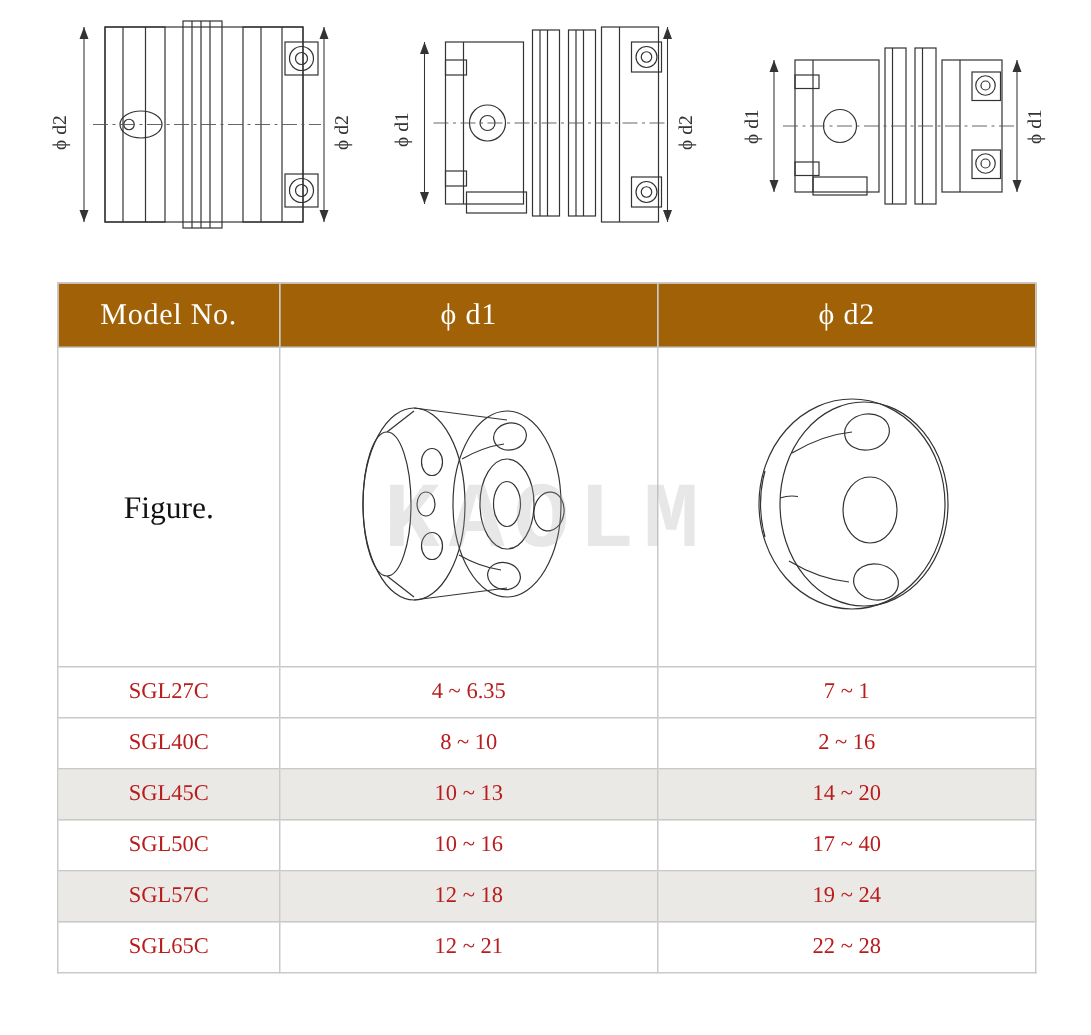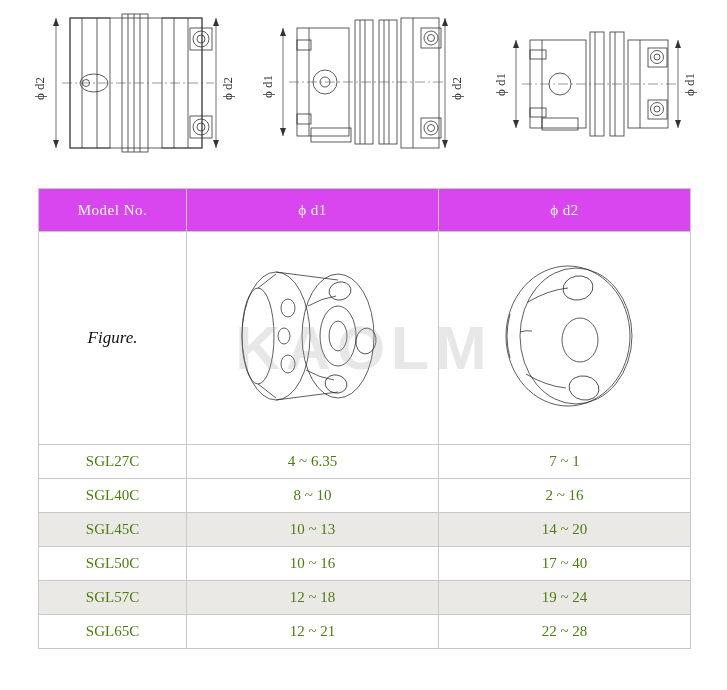--- a/index.html
+++ b/index.html
@@ -48,46 +48,45 @@
     width: 652px;
     table-layout: fixed;
   }
   table.spec th, table.spec td {
     border: 1px solid #c9c9c9;
     text-align: center;
     vertical-align: middle;
     font-family: "Liberation Serif", serif;
   }
   thead th {
-    background: #d946ef;
+    background: #a16207;
     color: #ffffff;
-    font-size: 15px;
+    font-size: 20px;
     font-weight: normal;
     height: 40px;
     border: 1px solid #0d7b7b;
     letter-spacing: .5px;
   }
   col.c1 { width: 148px; }
   col.c2 { width: 252px; }
   col.c3 { width: 252px; }
 
   td.figure-label {
-    font-size: 17px;
+    font-size: 21px;
     color: #111;
-    font-style: italic;
   }
   tr.figure-row td {
     height: 212px;
     padding: 0;
     position: relative;
   }
   tr.data-row td {
     height: 31px;
     font-size: 15px;
-    color: #4d7c0f;
+    color: #b91c1c;
   }
   tr.alt td {
     background: #ebe9e6;
   }
   td.model-cell { font-size: 15px; }
 
   .fig-cell-inner {
     width: 100%;
     height: 100%;
     display: flex;
@@ -103,21 +102,21 @@
     top: 295px;
     width: 652px;
     height: 105px;
     pointer-events: none;
     display: flex;
     align-items: center;
     justify-content: center;
     z-index: 5;
   }
   .watermark span {
-    font-family: Liberation Sans, sans-serif;
+    font-family: Liberation Mono, monospace;
     font-size: 62px;
     font-weight: bold;
     letter-spacing: 6px;
     color: rgba(170, 170, 170, 0.28);
   }
 </style>
 </head>
 <body>
 
 <div class="drawings">

